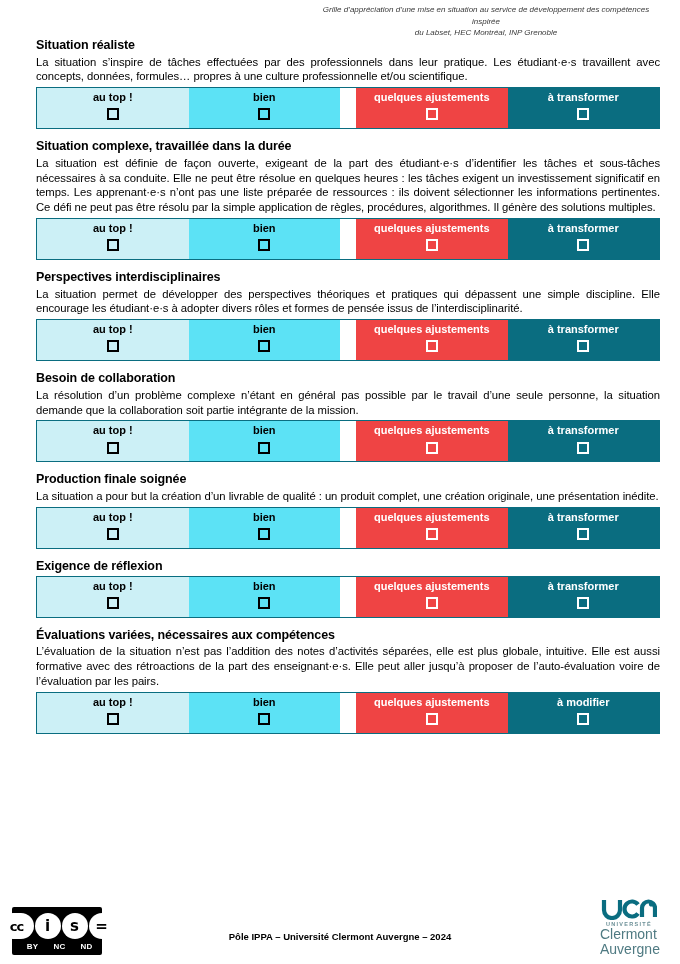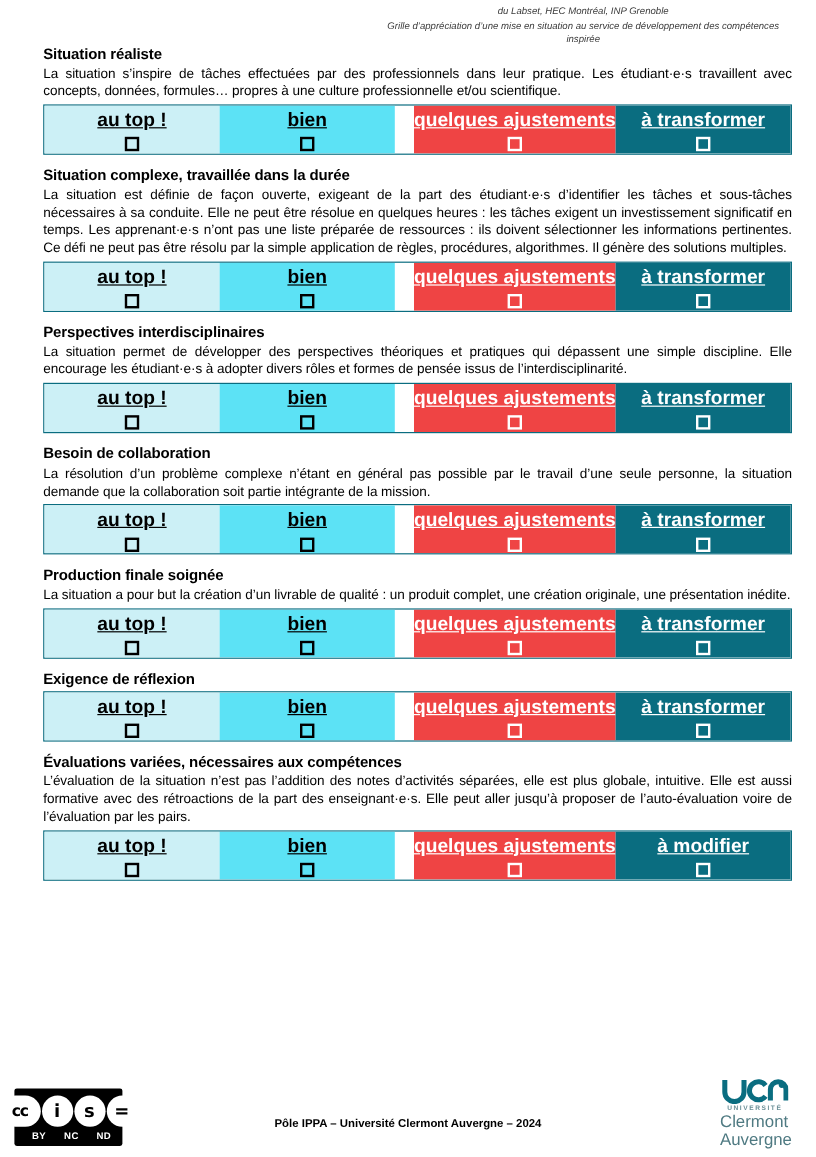--- a/index.html
+++ b/index.html
@@ -77,25 +77,24 @@
   .scale-cell {
     flex: 1 1 25%;
     display: flex;
     flex-direction: column;
     align-items: center;
     justify-content: flex-start;
     padding-top: 3px;
     box-sizing: border-box;
   }
   .scale-cell .lbl {
-    font-size: 16px;
+    font-size: 11px;
     font-weight: bold;
     line-height: 1.2;
     white-space: nowrap;
-    text-decoration: underline;
   }
   .scale-cell .box {
     margin-top: 4px;
     width: 12px;
     height: 12px;
     box-sizing: border-box;
   }
 
   .cell-1 { background: #ccf0f6; }
   .cell-2 { background: #5ce2f5; text-align: right; }
@@ -212,22 +211,22 @@
     text-align: left;
     padding-left: 6px;
   }
 </style>
 </head>
 <body>
 
 <div class="page">
 
   <div class="header-note">
+    <div>Grille d’appréciation d’une mise en situation au service de développement des compétences inspirée</div>
     <div>du Labset, HEC Montréal, INP Grenoble</div>
-    <div>Grille d’appréciation d’une mise en situation au service de développement des compétences inspirée</div>
   </div>
 
   <div class="content">
 
     <div class="section">
       <div class="section-title">Situation réaliste</div>
       <div class="section-desc">La situation s’inspire de tâches effectuées par des professionnels dans leur pratique. Les étudiant·e·s travaillent avec concepts, données, formules… propres à une culture professionnelle et/ou scientifique.</div>
       <div class="scale">
         <div class="scale-cell cell-1">
           <span class="lbl">au top !</span>

